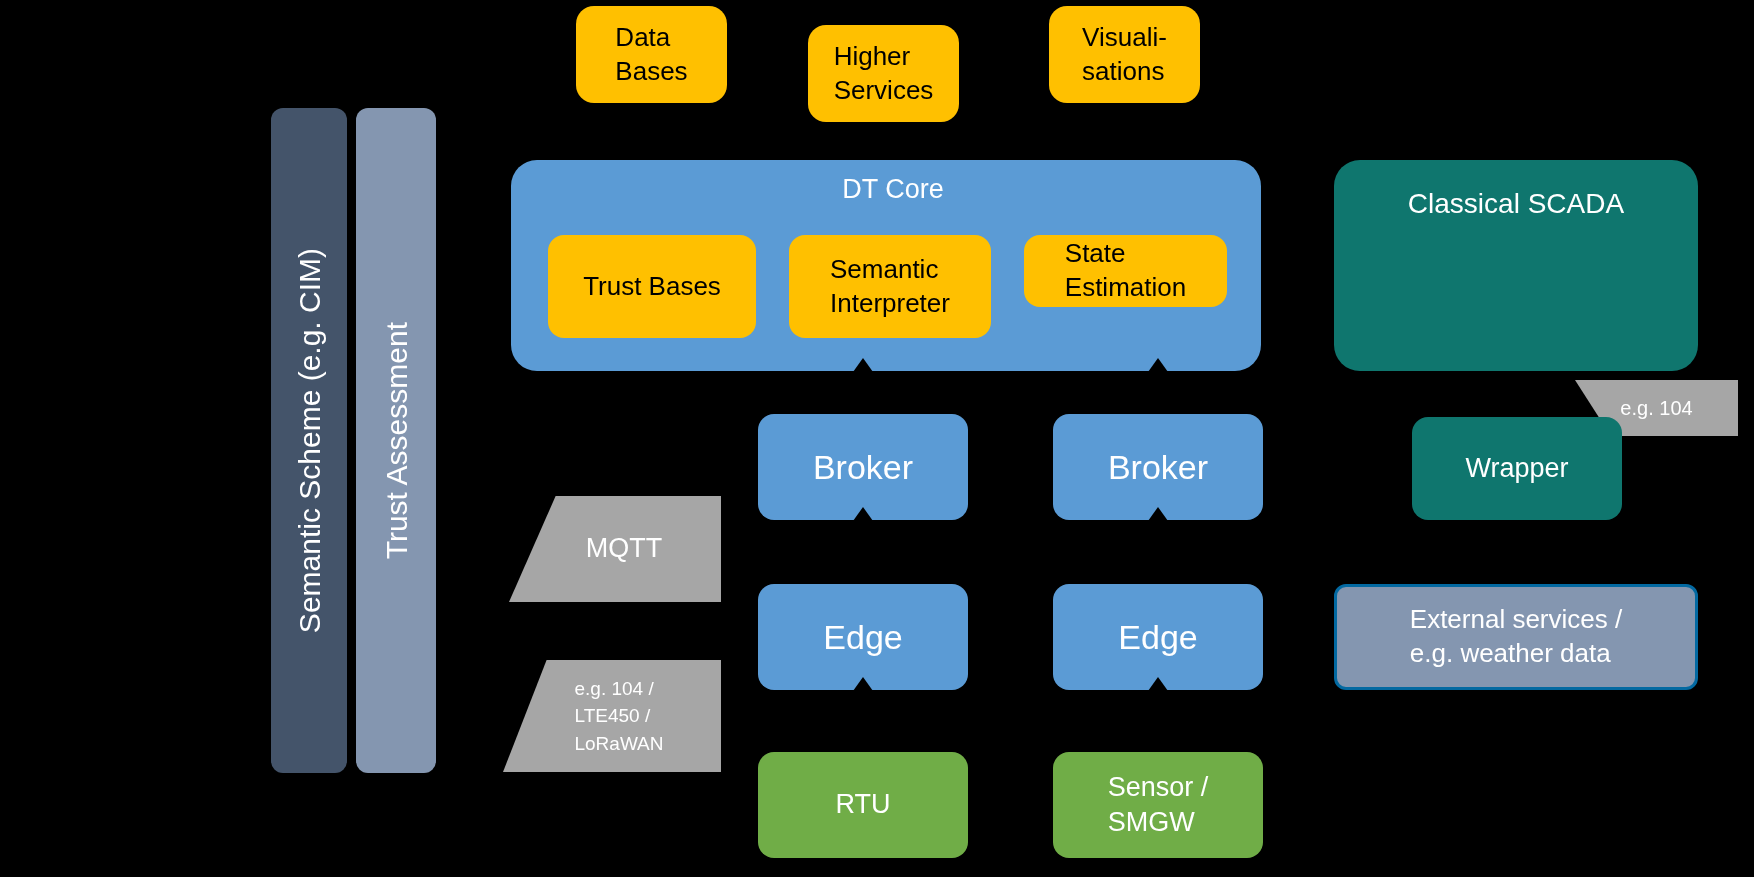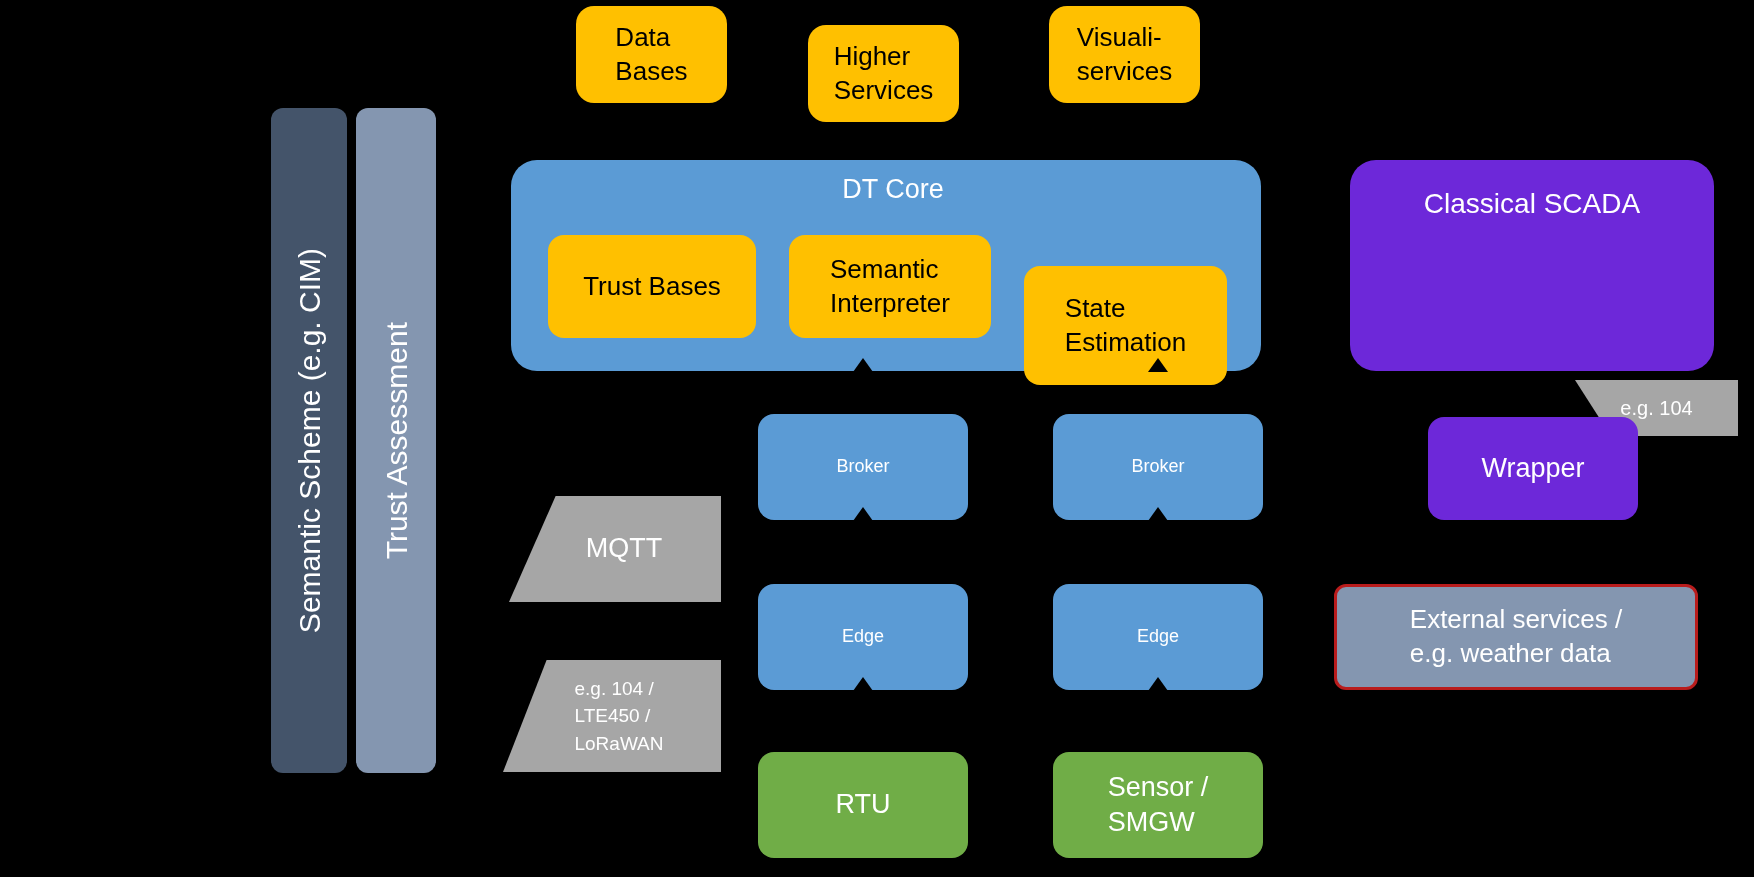--- a/index.html
+++ b/index.html
@@ -18,22 +18,22 @@
     position: absolute;
     display: flex;
     align-items: center;
     justify-content: center;
     text-align: left;
     white-space: pre-line;
     line-height: 1.3;
   }
 
   .gold   { background: #FFC000; color: #000; border-radius: 18px; font-size: 26px; }
-  .blue   { background: #5B9BD5; color: #fff; border-radius: 16px; font-size: 18px; }
-  .orange { background: #6d28d9; color: #fff; border-radius: 16px; font-size: 27px; margin-left: 16px; }
+  .blue   { background: #5B9BD5; color: #fff; border-radius: 16px; font-size: 34px; }
+  .orange { background: #0f766e; color: #fff; border-radius: 16px; font-size: 27px; }
   .green  { background: #70AD47; color: #fff; border-radius: 16px; font-size: 27px; }
   .gray   { background: #A6A6A6; color: #fff; }
 
   
   #n-databases      { left: 576px;  top: 6px; width: 151px; height: 97px; }
   #n-higherservices { left: 808px;  top: 6px; width: 151px; height: 97px; margin-top: 19px; }
   #n-visualisations { left: 1049px; top: 6px; width: 151px; height: 97px; }
 
   
   .vbar { border-radius: 12px; color: #fff; }
@@ -47,21 +47,21 @@
   }
 
   
   #n-dtcore { left: 511px; top: 160px; width: 750px; height: 211px; background: #5B9BD5; border-radius: 26px; }
   #n-dtcore-title {
     position: absolute; left: 511px; top: 174px; width: 764px;
     text-align: center; color: #fff; font-size: 27px;
   }
   #n-trustengine          { left: 548px;  top: 235px; width: 208px; height: 103px; }
   #n-semanticinterpreter  { left: 789px;  top: 235px; width: 202px; height: 103px; }
-  #n-stateestimation      { left: 1024px; top: 235px; width: 203px; height: 119px; margin-top: 31px; }
+  #n-stateestimation      { left: 1024px; top: 235px; width: 203px; height: 72px; }
   .module { border-radius: 16px; }
 
   
   #n-scada {
     left: 1334px; top: 160px; width: 364px; height: 211px;
     border-radius: 26px; align-items: flex-start; padding-top: 26px; font-size: 28px;
   }
 
   
   #n-broker-left  { left: 758px;  top: 414px; width: 210px; height: 106px; }
@@ -73,21 +73,21 @@
 
   
   #n-wrapper { left: 1412px; top: 417px; width: 210px; height: 103px; z-index: 2; }
   #n-tag104 {
     left: 1575px; top: 380px; width: 163px; height: 56px; z-index: 1;
     font-size: 20px;
     clip-path: polygon(0 0, 100% 0, 100% 100%, 22% 100%);
   }
   #n-external {
     left: 1334px; top: 584px; width: 364px; height: 106px;
-    background: #8496B0; color: #fff; border: 3px solid #b91c1c;
+    background: #8496B0; color: #fff; border: 3px solid #0369a1;
     border-radius: 12px; font-size: 26px;
   }
 
   
   #n-mqtt {
     left: 509px; top: 496px; width: 212px; height: 106px;
     font-size: 27px;
     clip-path: polygon(22% 0, 100% 0, 100% 100%, 0 100%);
     padding-left: 18px;
   }
@@ -115,21 +115,21 @@
 </head>
 <body>
 
 <div id="canvas">
 
   <div class="node gold" id="n-databases">Data
 Bases</div>
   <div class="node gold" id="n-higherservices">Higher
 Services</div>
   <div class="node gold" id="n-visualisations">Visuali-
-services</div>
+sations</div>
 
   <div class="node vbar" id="n-semanticscheme">
     <span class="vtext">Semantic Scheme (e.g. CIM)</span>
   </div>
   <div class="node vbar" id="n-trustassessment">
     <span class="vtext">Trust Assessment</span>
   </div>
 
   <div class="node" id="n-dtcore"></div>
   <div id="n-dtcore-title">DT Core</div>

